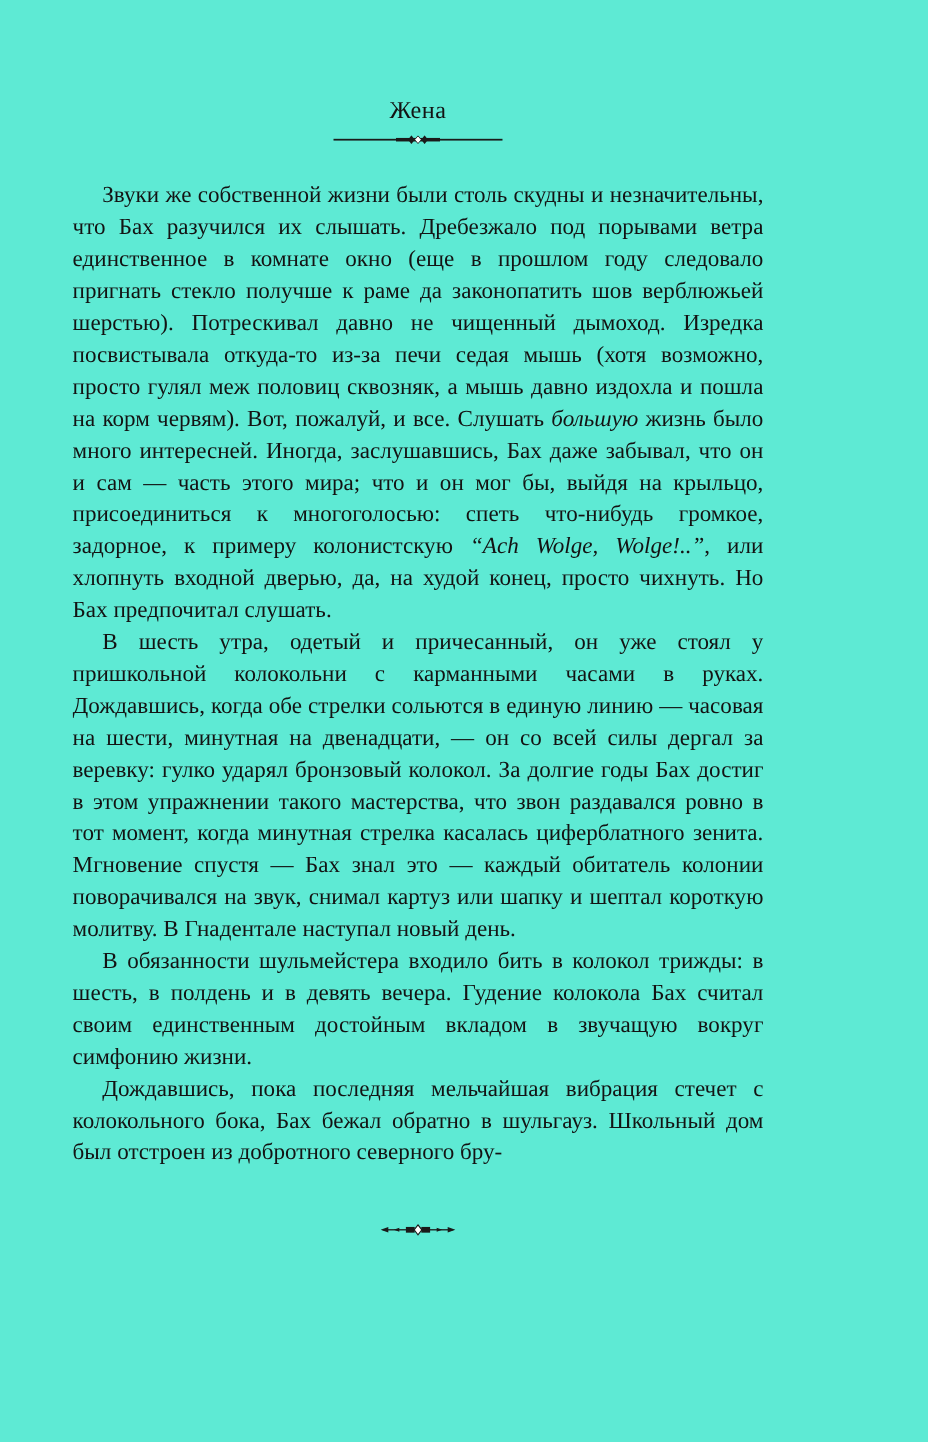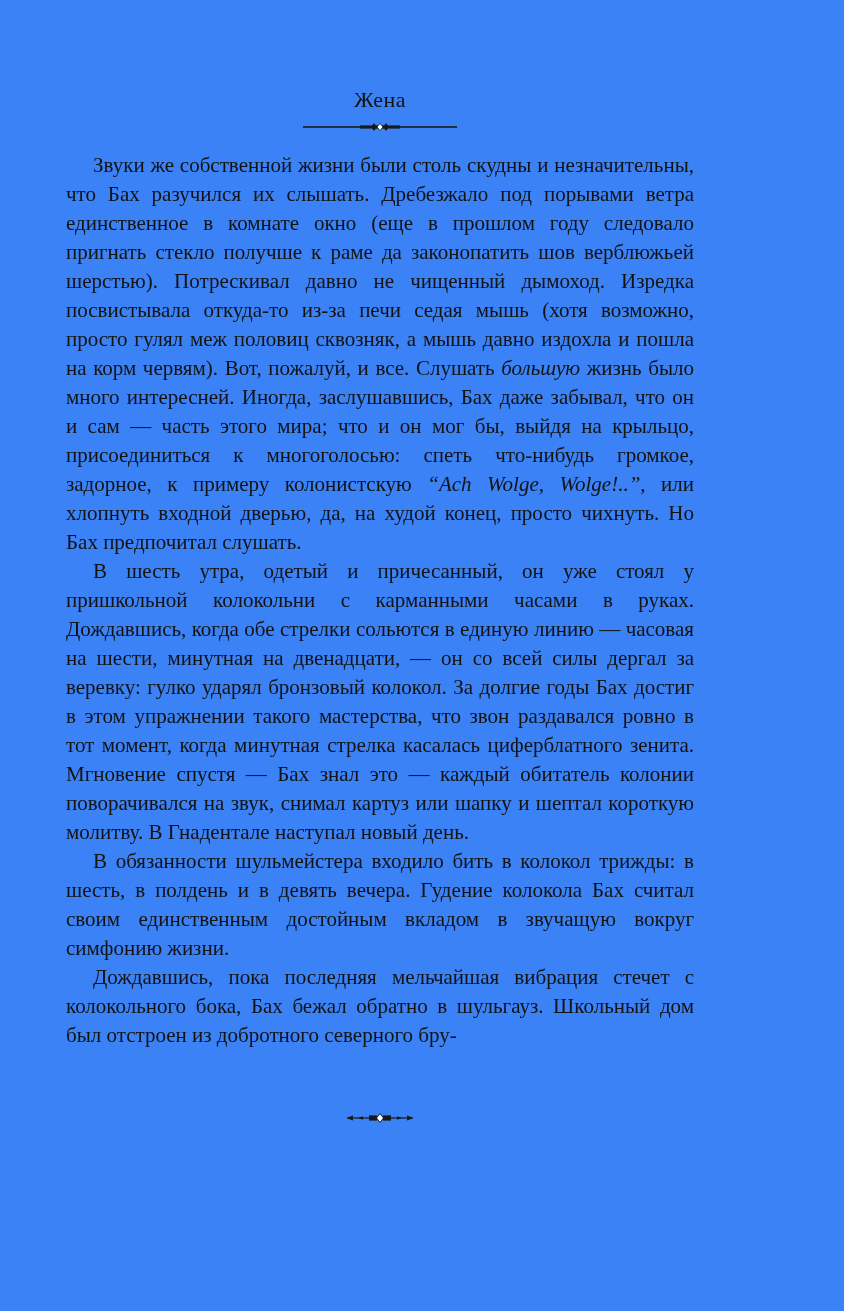--- a/index.html
+++ b/index.html
@@ -4,21 +4,21 @@
 <style>
   html, body {
     margin: 0;
     padding: 0;
     background: #ffffff;
   }
   .page {
     position: relative;
     width: 844px;
     height: 1311px;
-    background: #3b82f6;
+    background: #5eead4;
     font-family: "Liberation Serif", "DejaVu Serif", serif;
     color: #131313;
     overflow: hidden;
   }
   .text-column {
     position: absolute;
     left: 66px;
     top: 0;
     width: 628px;
   }
@@ -32,21 +32,21 @@
     font-weight: normal;
     letter-spacing: 0.5px;
   }
   .chapter-divider {
     margin: 11px auto 0 auto;
     width: 154px;
     height: 8px;
     display: block;
   }
   .body-text {
-    margin-top: 20px;
+    margin-top: 32px;
     max-height: 960px;
     overflow: hidden;
   }
   .body-text p {
     margin: 0;
     padding: 0;
     font-size: 21px;
     line-height: 29px;
     text-align: justify;
     text-indent: 27px;

